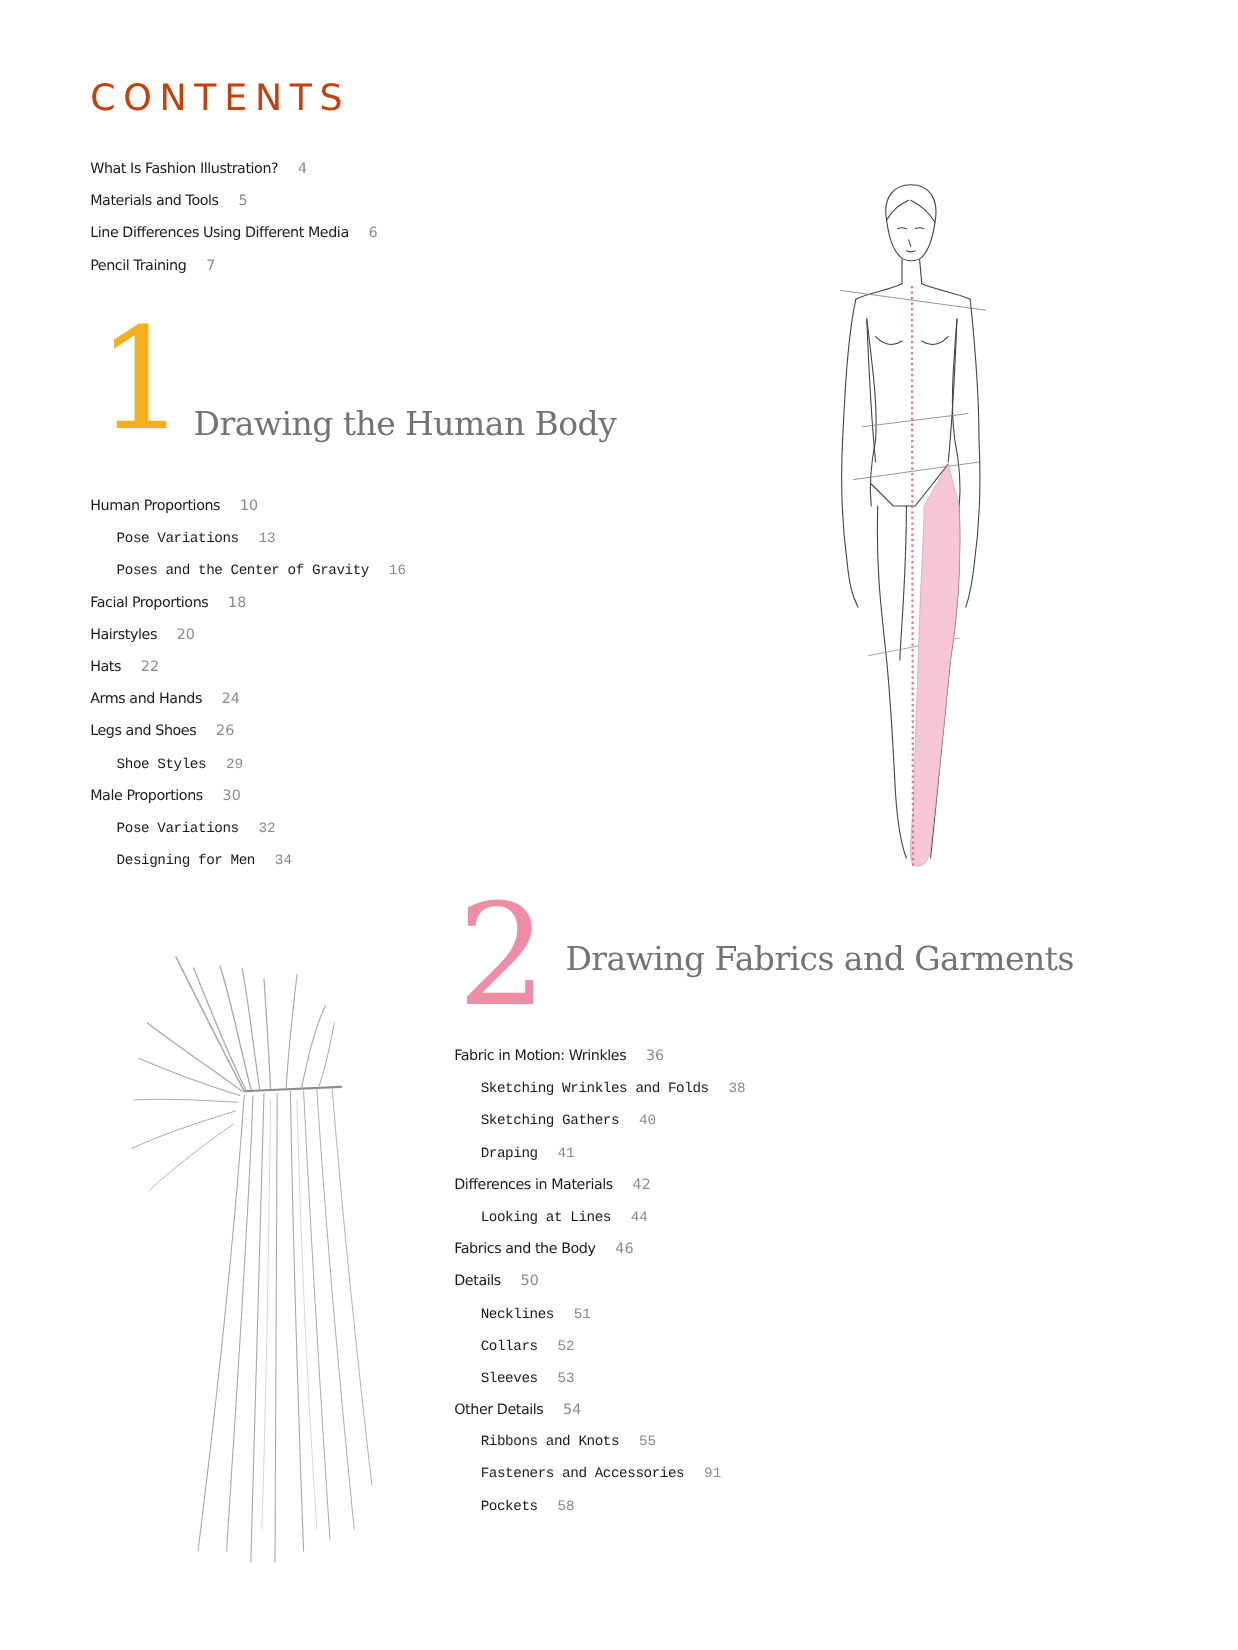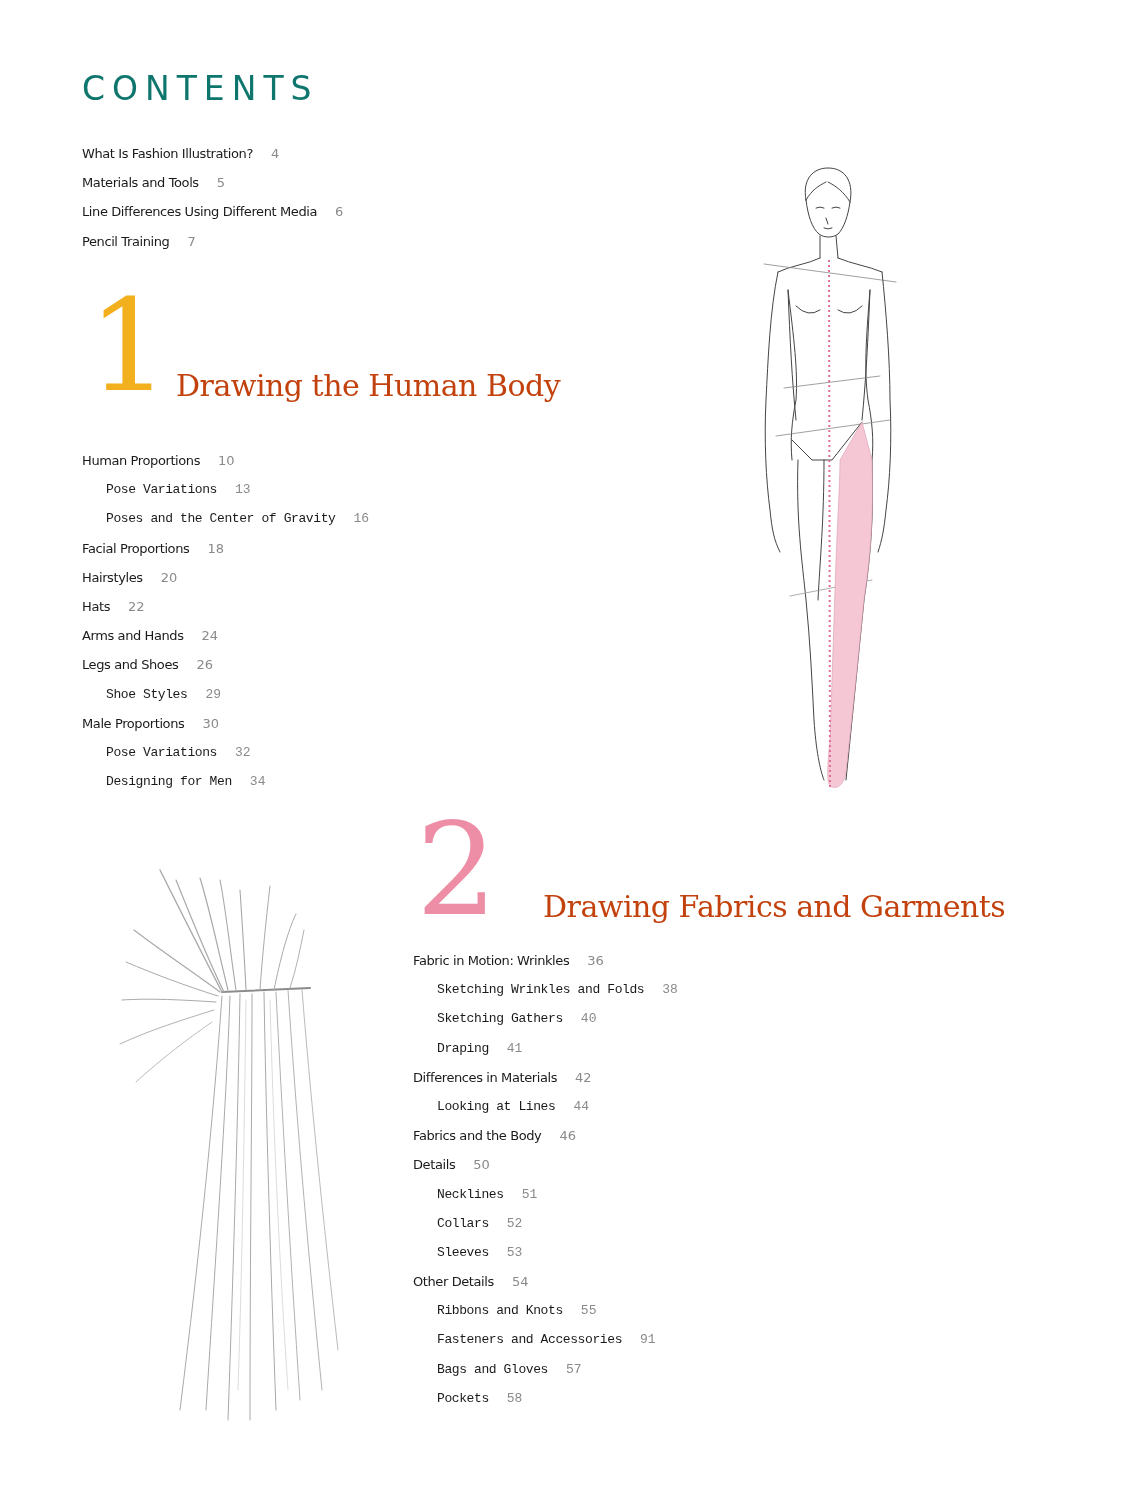--- a/index.html
+++ b/index.html
@@ -1,39 +1,39 @@
 <!DOCTYPE html>
 <html><head>
 <meta charset="utf-8">
 <style>
   html, body { margin: 0; padding: 0; background: #ffffff; }
   body { width: 1125px; height: 1500px; position: relative; overflow: hidden;
          font-family: "DejaVu Sans", sans-serif; color: #1a1a1a; }
   .abs { position: absolute; }
 
   .contents-title { left: 82px; top: 70px; font-size: 33px; letter-spacing: 7px;
-                    font-weight: normal; color: #0f766e; margin: 0; line-height: 38px; text-align: center; }
+                    font-weight: normal; color: #c2410c; margin: 0; line-height: 38px; text-align: center; }
 
   .toc-list { margin: 0; padding: 0; list-style: none; }
   .toc-item { font-size: 13px; line-height: 29.2px; height: 29.2px; white-space: nowrap;
               letter-spacing: -0.4px; }
   .toc-item.sub { padding-left: 24px; font-family: Liberation Mono, monospace; }
   .toc-item .page { color: #8a8a8a; margin-left: 18px; letter-spacing: 0; }
 
   .chapter-num { font-family: "DejaVu Serif", serif; font-weight: normal; line-height: 1; }
-  .chapter-title { font-family: "DejaVu Serif", serif; font-size: 30px; color: #c2410c;
+  .chapter-title { font-family: "DejaVu Serif", serif; font-size: 30px; color: #737373;
                    letter-spacing: -0.5px; white-space: nowrap; }
 
   #intro-list { left: 82px; top: 139px; }
   #ch1-num { left: 88px; top: 282px; font-size: 128px; color: #f2b01e; }
   #ch1-title { left: 176px; top: 368px; }
   #ch1-list { left: 82px; top: 446px; }
 
   #ch2-num { left: 416px; top: 806px; font-size: 128px; color: #ee8ea6; }
-  #ch2-title { left: 514px; top: 889px; margin-left: 29px; }
+  #ch2-title { left: 514px; top: 855px; }
   #ch2-list { left: 413px; top: 946px; }
 
   #figure-illustration { left: 740px; top: 160px; width: 180px; height: 640px; }
   #fabric-illustration { left: 110px; top: 850px; width: 240px; height: 580px; }
 </style>
 </head>
 <body>
 
 <h1 class="abs contents-title">CONTENTS</h1>
 
@@ -71,21 +71,20 @@
     <li class="toc-item"><span>Differences in Materials</span><span class="page">42</span></li>
     <li class="toc-item sub"><span>Looking at Lines</span><span class="page">44</span></li>
     <li class="toc-item"><span>Fabrics and the Body</span><span class="page">46</span></li>
     <li class="toc-item"><span>Details</span><span class="page">50</span></li>
     <li class="toc-item sub"><span>Necklines</span><span class="page">51</span></li>
     <li class="toc-item sub"><span>Collars</span><span class="page">52</span></li>
     <li class="toc-item sub"><span>Sleeves</span><span class="page">53</span></li>
     <li class="toc-item"><span>Other Details</span><span class="page">54</span></li>
     <li class="toc-item sub"><span>Ribbons and Knots</span><span class="page">55</span></li>
     <li class="toc-item sub"><span>Fasteners and Accessories</span><span class="page">91</span></li>
-    <li class="toc-item sub"><span>Bags and Gloves</span><span class="page">57</span></li>
     <li class="toc-item sub"><span>Pockets</span><span class="page">58</span></li>
   </ul>
 
 <svg class="abs" id="figure-illustration" viewBox="0 0 180 640" xmlns="http://www.w3.org/2000/svg">
   <g fill="none" stroke="#444" stroke-width="1" stroke-linecap="round">
 
     <path d="M66 40 C62 18 74 8 88 8 C104 8 114 20 110 42 C108 56 104 68 98 74 C93 78 84 78 79 74 C72 68 68 56 66 40 Z"></path>
     <path d="M66 40 C72 30 78 26 86 22 M110 42 C104 32 96 26 88 22"></path>
     <path d="M76 48 Q80 46 84 48 M92 48 Q96 46 100 48"></path>
     <path d="M86 58 L88 64 M84 68 Q88 70 92 68"></path>

